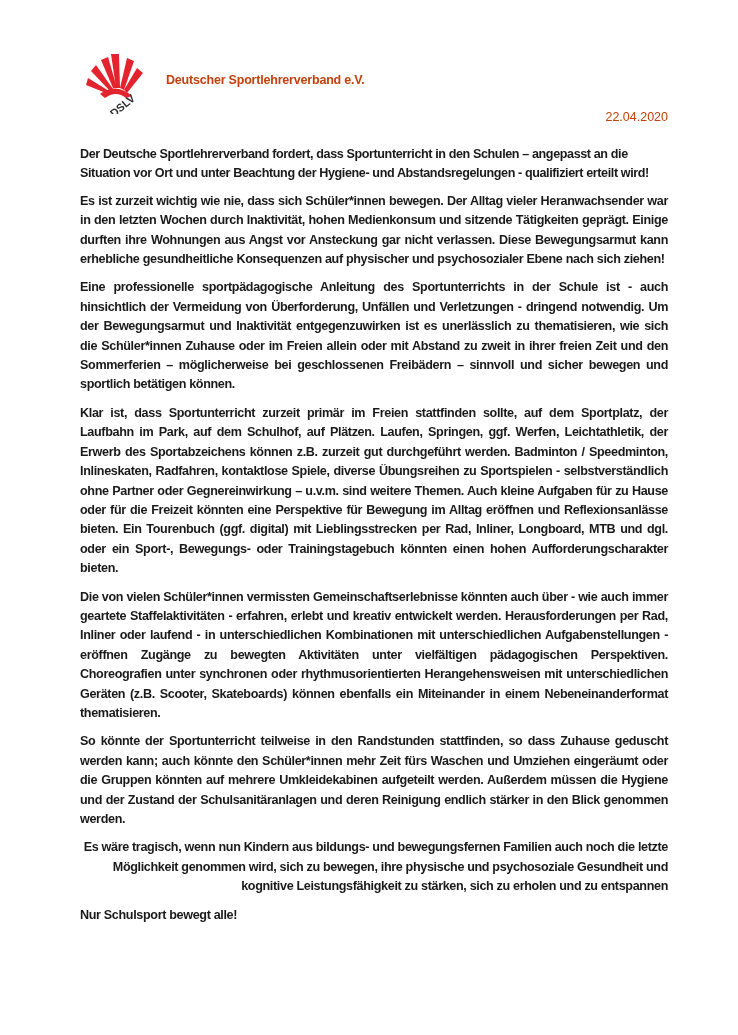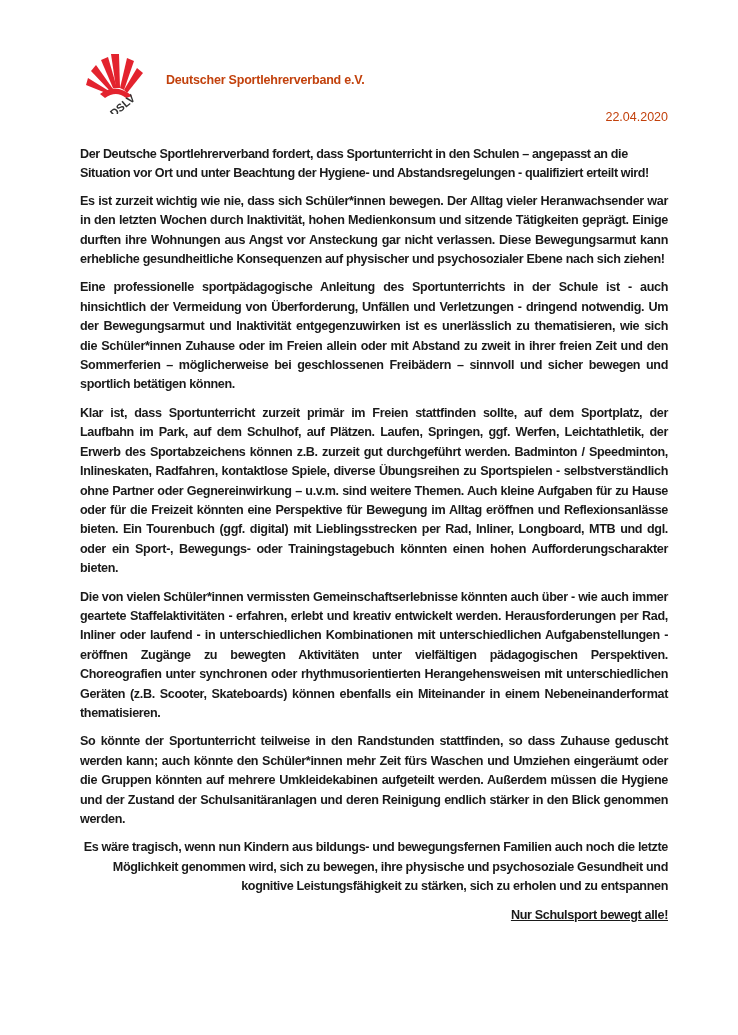--- a/index.html
+++ b/index.html
@@ -6,21 +6,21 @@
   body { width: 738px; height: 1035px; position: relative; overflow: hidden; }
   .page { position: absolute; left: 0; top: 0; width: 738px; height: 1035px; background: #fff; }
   .header { position: absolute; left: 86px; top: 52px; height: 62px; display: flex; align-items: center; }
   .logo { width: 64px; height: 62px; }
   .org-name { position: absolute; left: 80px; top: 21px; white-space: nowrap; font-family: "Liberation Sans", sans-serif; font-weight: bold; font-size: 12.5px; color: #c2410c; letter-spacing: -0.2px; }
   .date { position: absolute; right: 70px; top: 110px; font-family: "Liberation Sans", sans-serif; font-size: 12.5px; color: #c2410c; }
   .content { position: absolute; left: 80px; top: 133px; width: 588px; font-family: "Liberation Sans", sans-serif; font-size: 12.6px; line-height: 19.4px; color: #1a1a1a; letter-spacing: -0.35px; margin-top: 12px; }
   .content p { margin: 0 0 9px 0; text-align: justify; font-weight: bold; }
   .content p.title { font-weight: bold; text-align: left; letter-spacing: -0.4px; margin-bottom: 8px; }
   .content p.left { text-align: right; }
-  .content p.closing { font-weight: bold; text-align: right; text-decoration: underline; }
+  .content p.closing { font-weight: bold; text-align: left; }
 </style>
 </head>
 <body>
 
 <div class="page">
 
   <div class="header">
     <svg class="logo" viewBox="0 0 64 62">
       <g fill="#e3232e">
 

